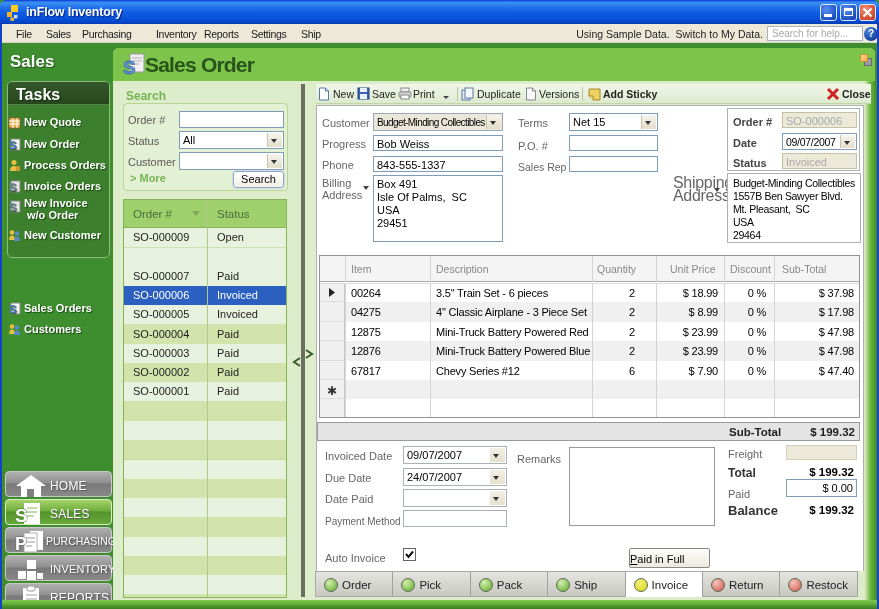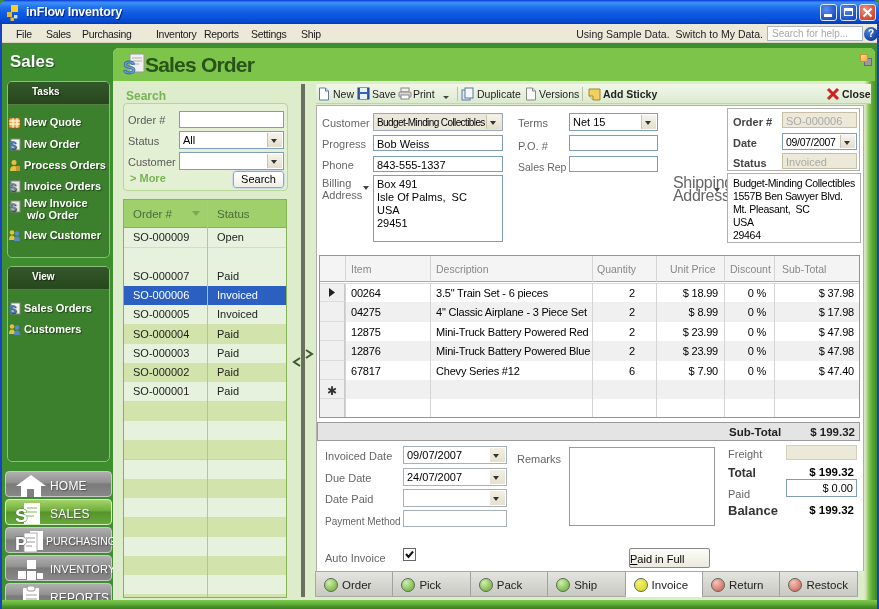--- a/index.html
+++ b/index.html
@@ -18,21 +18,21 @@
 #menubar .note{position:absolute;top:4px;color:#222;font-size:10.5px}
 #helpbox{position:absolute;left:767px;top:26px;width:96px;height:15px;background:#fff;border:1px solid #aab4be;color:#a8a8a8;font-size:10px;padding:1px 0 0 4px}
 #helpq{position:absolute;left:864px;top:27px;width:14px;height:14px;border-radius:50%;background:radial-gradient(circle at 35% 30%,#4a84e0,#123c9a 75%);color:#fff;font-weight:bold;font-size:10px;text-align:center;line-height:14px}
 
 #bl{position:absolute;left:0;top:24px;width:2px;height:585px;background:#1243ca}
 #br{position:absolute;right:0;top:24px;width:2px;height:585px;background:#1243ca}
 
 #sidebar{position:absolute;left:2px;top:43px;width:111px;height:566px;background:#3e8e30}
 #sbtitle{position:absolute;left:8px;top:9px;color:#fff;font-size:17px;font-weight:bold;text-shadow:1px 1px 1px #1e5214}
 .panel{position:absolute;left:5px;width:103px;background:#3c7f2c;border:1px solid #8fbc7c;border-radius:5px}
-.panel .phdr{height:23px;background:linear-gradient(180deg,#33582a,#27471d);border-radius:4px 4px 0 0;border-bottom:1px solid #567f47;color:#fff;font-weight:bold;font-size:10px;padding:4px 0 0 24px;text-shadow:1px 1px 1px #142c0e}
+.panel .phdr{height:23px;background:linear-gradient(180deg,#33582a,#27471d);border-radius:4px 4px 0 0;border-bottom:1px solid #567f47;color:#fff;font-weight:bold;font-size:16px;padding:4px 0 0 8px;text-shadow:1px 1px 1px #142c0e}
 .titem{position:absolute;left:6px;color:#fff;font-weight:bold;font-size:11px;text-shadow:1px 1px 1px #1e4716;white-space:nowrap}
 .titem svg{vertical-align:-3px;margin-right:3px}
 
 .nav{position:absolute;left:3px;width:107px;height:26px;border-radius:4px;border:1px solid #c8c8c8;
 background:linear-gradient(180deg,#b0b0b0 0%,#909090 45%,#7a7a7a 50%,#888 100%);color:#fff;font-size:12px}
 .nav.grn{background:linear-gradient(180deg,#a6d26a 0%,#6fae3c 45%,#55942c 50%,#67a839 100%);border:1px solid #d6eebb}
 .nav .lbl{position:absolute;left:44px;top:7px;letter-spacing:0.2px;text-shadow:1px 1px 1px #555}
 .nav svg{position:absolute;left:8px;top:2px}
 
 #main{position:absolute;left:113px;top:48px;width:762px;height:558px;background:#ddecca;border-radius:6px 6px 0 0}
@@ -154,23 +154,20 @@
   <div class="titem" style="top:154px;line-height:12px"><svg width="13" height="13" viewBox="0 0 13 13" style="position:absolute;left:0;top:3px">
         <rect x="3" y="1" width="9" height="11" fill="#e8e8e8" stroke="#888"></rect>
         <text x="1" y="11" font-size="11" font-weight="bold" fill="#7a88a8">S</text>
       </svg><span style="display:inline-block;margin-left:16px">New Invoice<br><span style="margin-left:3px">w/o Order</span></span></div>
   <div class="titem" style="top:186px"><svg width="13" height="13" viewBox="0 0 13 13">
         <circle cx="4" cy="3.5" r="2.3" fill="#e8c040"></circle>
         <path d="M1 11 q0-4.5 3-4.5 q3 0 3 4.5 z" fill="#e8c040"></path>
         <circle cx="9" cy="4.5" r="2.3" fill="#5888c8"></circle>
         <path d="M6 12 q0-4.5 3-4.5 q3 0 3 4.5 z" fill="#5888c8"></path>
       </svg>New Customer</div>
-  <div class="panel" style="top:223px;height:196px">
-    <div class="phdr">View</div>
-  </div>
   <div class="titem" style="top:259px"><svg width="13" height="13" viewBox="0 0 13 13">
         <rect x="3" y="1" width="9" height="11" fill="#f4f4f4" stroke="#888"></rect>
         <text x="1" y="11" font-size="11" font-weight="bold" fill="#4a78c8">S</text>
       </svg>Sales Orders</div>
   <div class="titem" style="top:280px"><svg width="13" height="13" viewBox="0 0 13 13">
         <circle cx="4" cy="3.5" r="2.3" fill="#e8c040"></circle>
         <path d="M1 11 q0-4.5 3-4.5 q3 0 3 4.5 z" fill="#e8c040"></path>
         <circle cx="9" cy="4.5" r="2.3" fill="#5888c8"></circle>
         <path d="M6 12 q0-4.5 3-4.5 q3 0 3 4.5 z" fill="#5888c8"></path>
       </svg>Customers</div>

